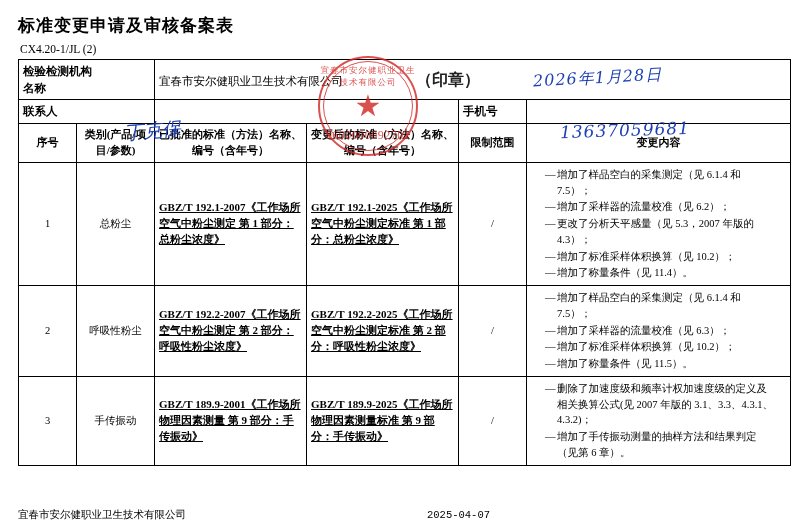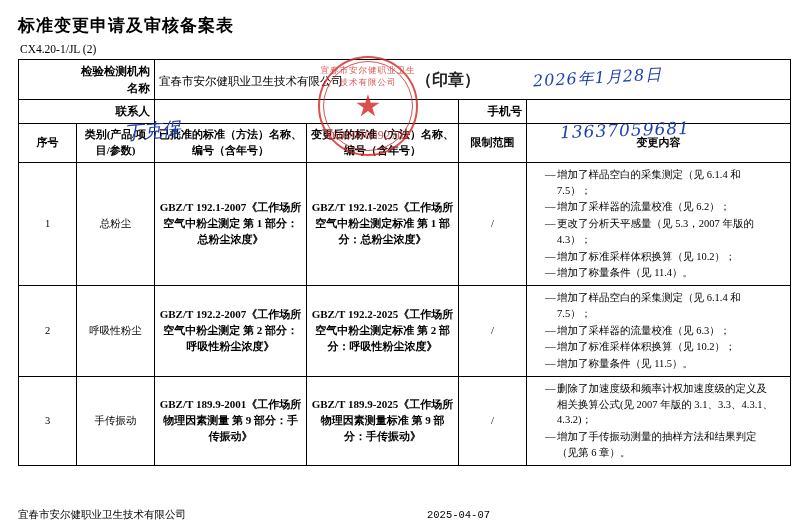--- a/index.html
+++ b/index.html
@@ -51,21 +51,21 @@
   }
   .c-center { text-align: center; }
   .c-bold { font-weight: bold; }
   .hdr td {
     text-align: center;
     font-weight: bold;
     font-size: 11px;
     padding: 5px 3px;
   }
   .lbl {
-    text-align: right;
+    text-align: left;
     font-weight: bold;
     font-size: 11.5px;
   }
   .org-name {
     font-size: 11.5px;
     padding-left: 6px;
     position: relative;
   }
   .seal-cell {
     position: relative;
@@ -164,22 +164,23 @@
   }
   ul.changes li:before {
     content: "—";
     position: absolute;
     left: -12px;
     top: 0;
   }
   .std-cell {
     font-size: 11px;
     line-height: 1.5;
-    text-align: center;
+    text-align: left;
     padding: 4px 5px;
+    text-decoration: underline;
   }
   .footer {
     position: absolute;
     left: 18px;
     right: 18px;
     bottom: 8px;
     font-size: 10.5px;
     display: flex;
     align-items: center;
   }

